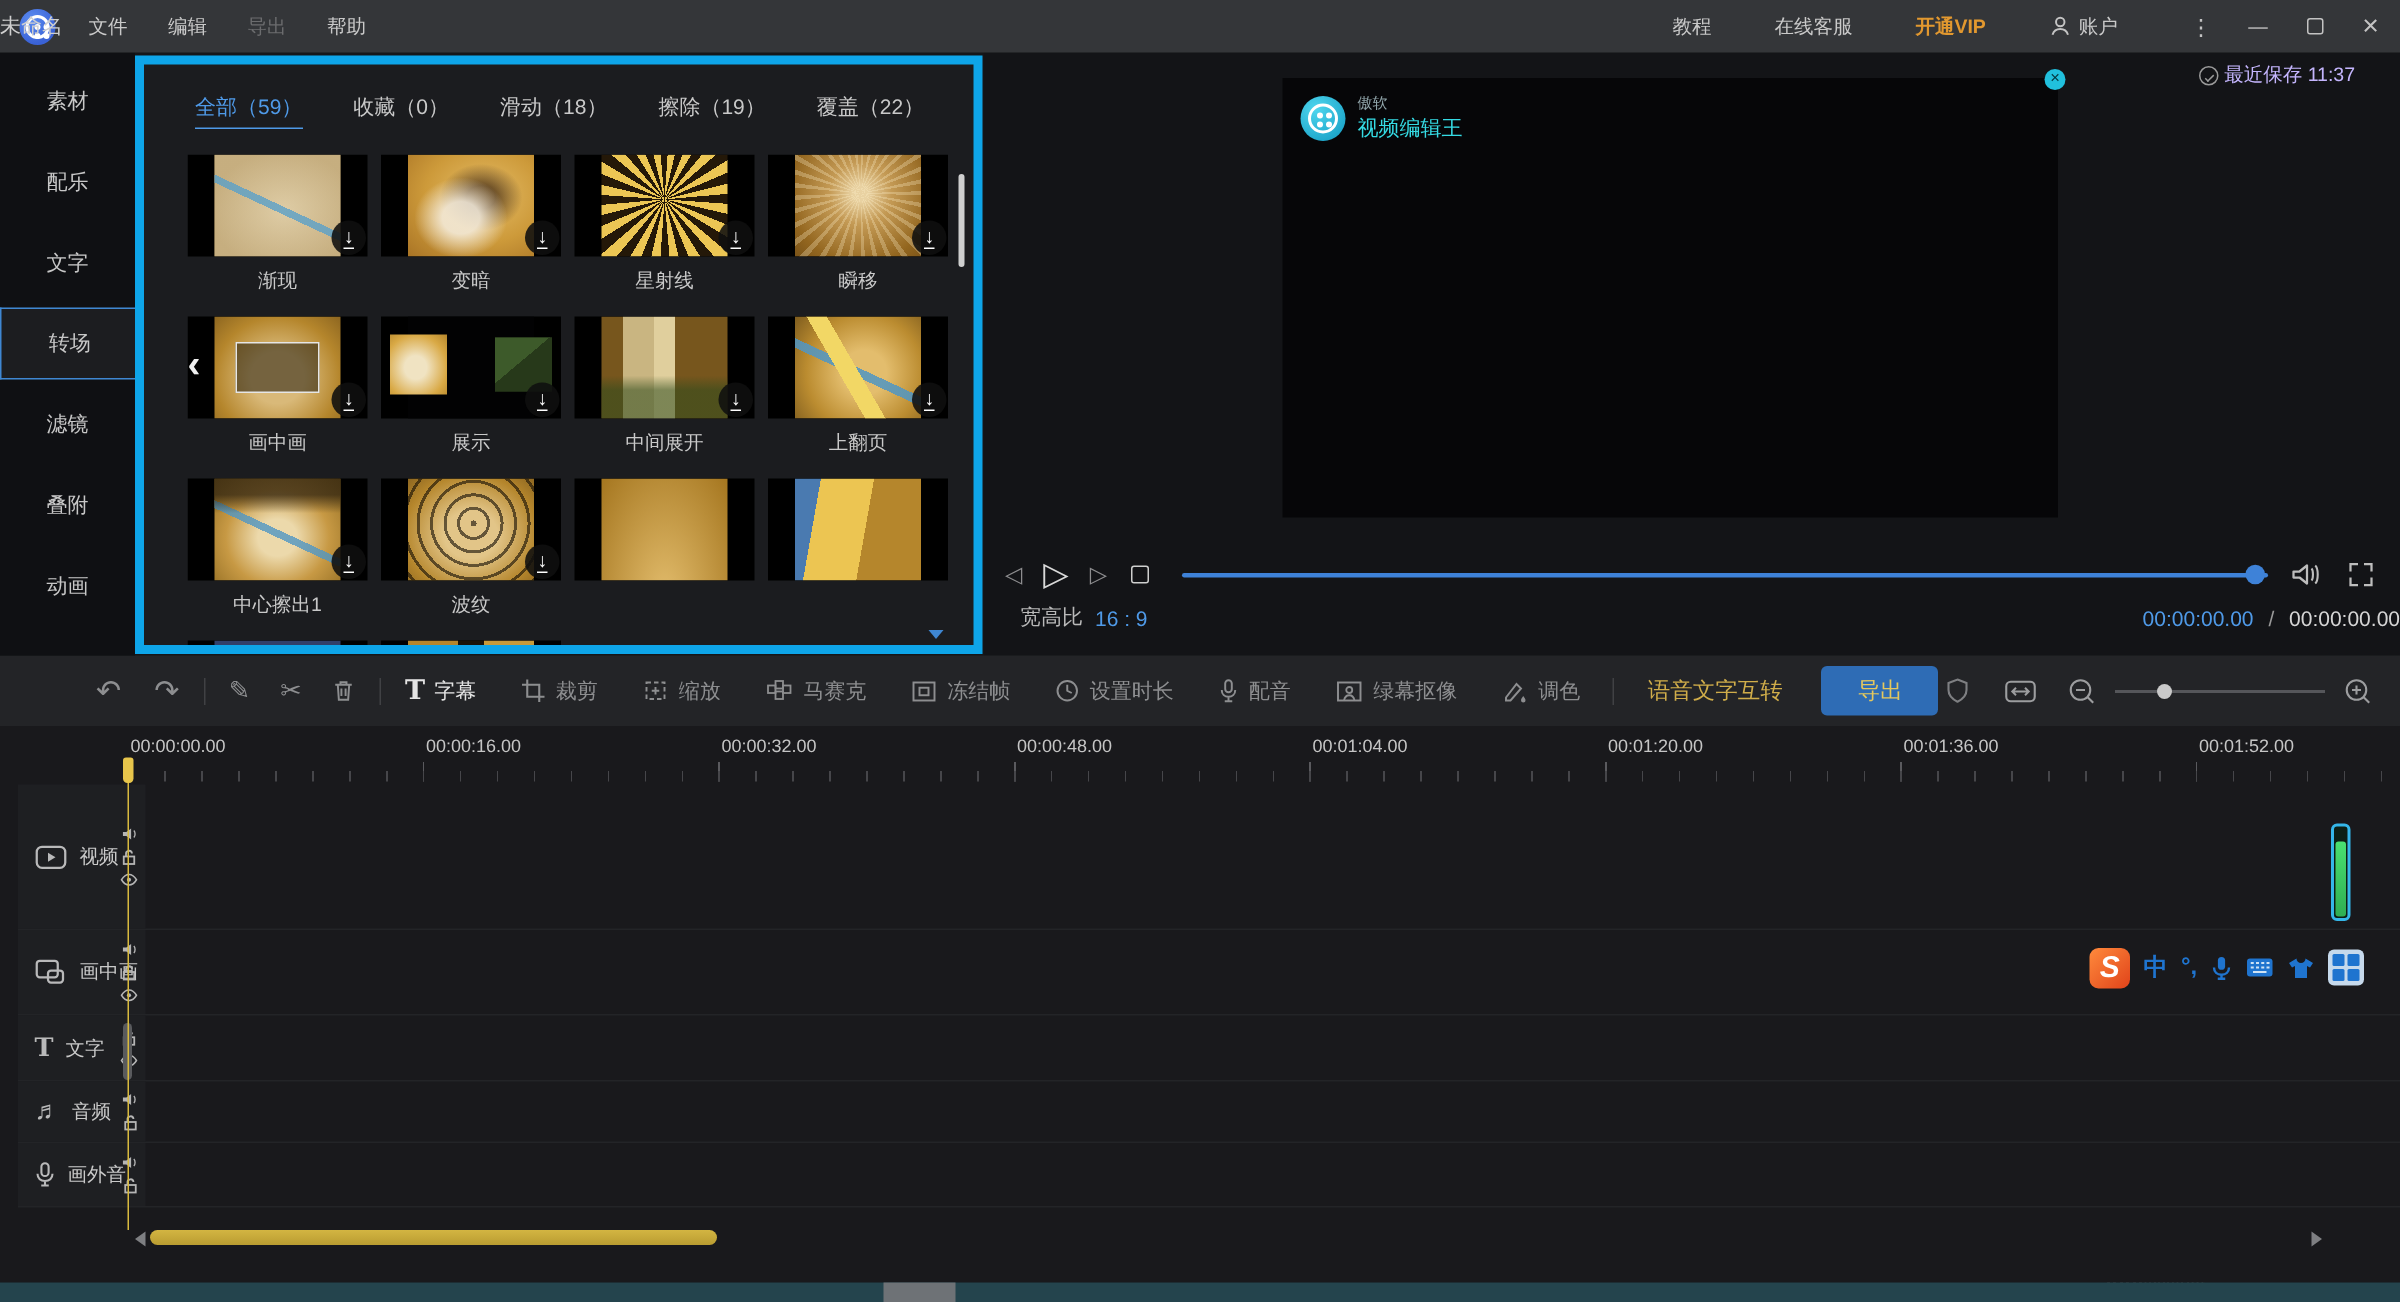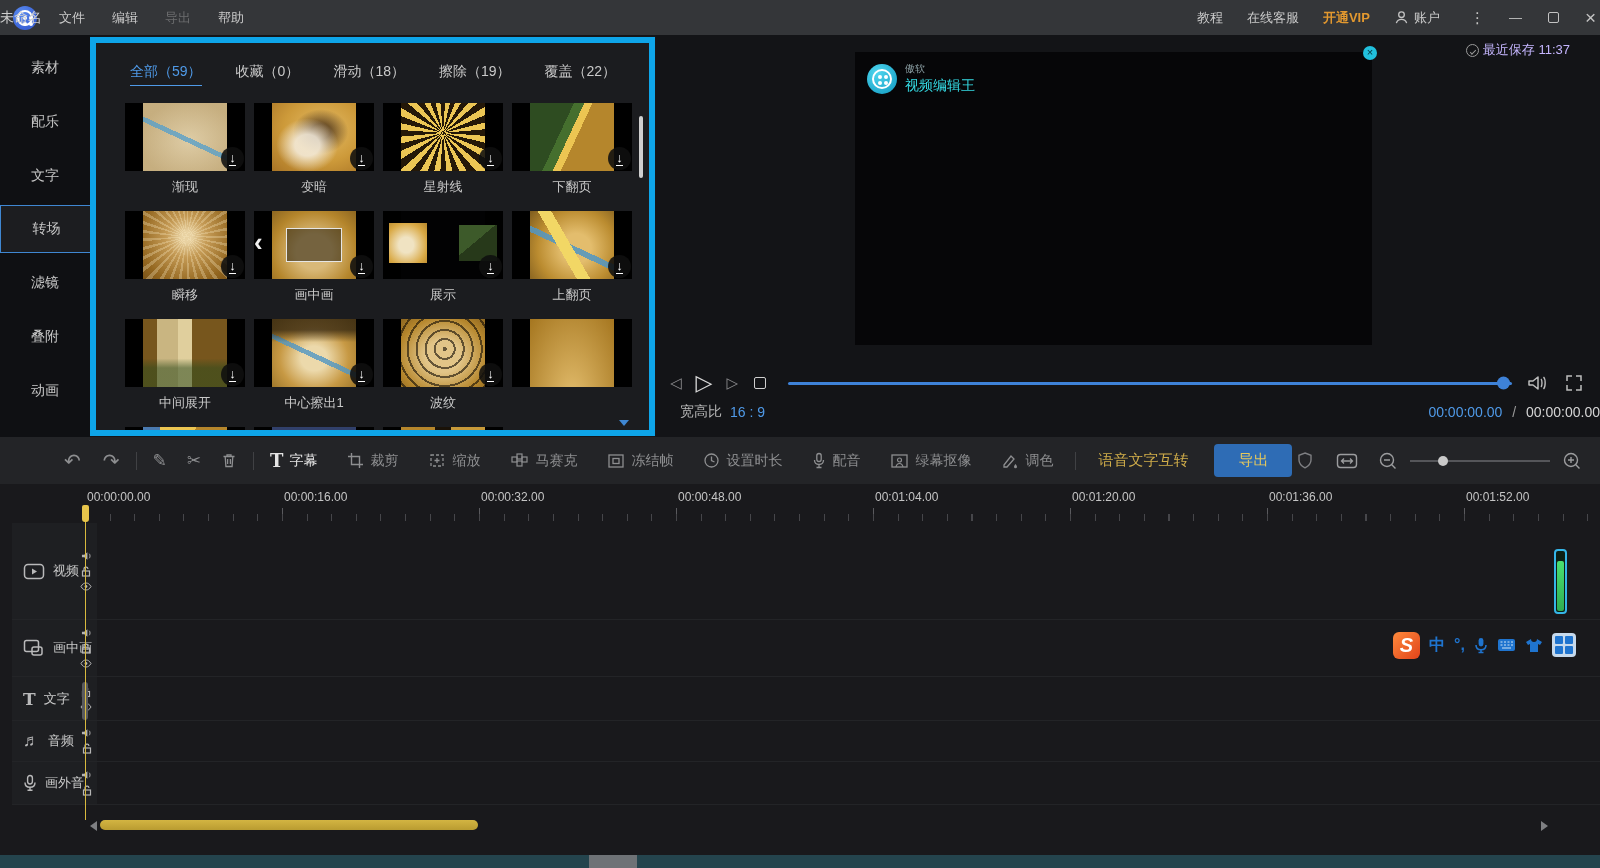--- a/index.html
+++ b/index.html
@@ -12,21 +12,21 @@
     display:flex; align-items:center; color:#c9c9c9; font-size:13px; z-index:50; }
   .app-logo { width:24px; height:24px; border-radius:50%; margin-left:13px;
     background:radial-gradient(circle at 35% 30%, #5b8cf0, #3a62d6 70%); position:relative; flex:0 0 auto; }
   .app-logo .reel { position:absolute; inset:4px; border-radius:50%; border:2px solid #fff; }
   .app-logo .reel::before { content:""; position:absolute; left:4px; top:4px; width:4px; height:4px;
     border-radius:50%; background:#fff; box-shadow:6px 0 #fff, 0 6px #fff, 6px 6px #fff; }
   .menu { margin-left:22px; display:flex; gap:27px; }
   .menu-item { cursor:default; }
   .menu-item.disabled { color:#6b6c6e; }
   .tb-title { position:absolute; left:0; right:0; text-align:left; color:#cfcfcf; font-size:14px; pointer-events:none; }
-  .tb-right { margin-left:auto; display:flex; align-items:center; gap:24px; padding-right:4px;text-align:right; }
+  .tb-right { margin-left:auto; display:flex; align-items:center; gap:42px; padding-right:14px;text-align:right; }
   .vip { color:#e2982f; font-weight:bold; }
   .account { display:flex; align-items:center; gap:5px; }
   .winbtns { display:flex; align-items:center; gap:26px; margin-left:6px; color:#c3c3c3; }
   .i-dots::before { content:"⋮"; font-size:15px; letter-spacing:-2px; }
   .i-min::before { content:"—"; font-size:13px; }
   .restore-box { display:inline-block; width:11px; height:11px; border:1.5px solid #c3c3c3; border-radius:2px; }
   .i-close::before { content:"×"; font-size:19px; }
 
   
   .sidebar { position:absolute; left:0; top:35px; width:90px; height:402px; background:#0f1013; z-index:5; }
@@ -290,28 +290,20 @@
         <div class="tname">变暗</div>
       </div>
       <div class="trans-item">
         <div class="thumb v-starburst">
           <div class="img"></div>
             <div class="overlay"></div>
           <div class="dl"></div>
         </div>
         <div class="tname">星射线</div>
       </div>
-      <div class="trans-item">
-        <div class="thumb v-pagedown">
-          <div class="img"></div>
-            <div class="overlay"></div>
-          <div class="dl"></div>
-        </div>
-        <div class="tname">下翻页</div>
-      </div>
 
       <div class="trans-item">
         <div class="thumb v-teleport">
           <div class="img"></div>
             <div class="overlay"></div>
           <div class="dl"></div>
         </div>
         <div class="tname">瞬移</div>
       </div>
       <div class="trans-item">
@@ -325,34 +317,34 @@
       <div class="trans-item">
         <div class="thumb v-showcase">
           <div class="img"></div>
             <div class="overlay"></div>
           <div class="dl"></div>
         </div>
         <div class="tname">展示</div>
       </div>
 
       <div class="trans-item">
+        <div class="thumb v-expand">
+          <div class="img"></div>
+            <div class="overlay"></div>
+          <div class="dl"></div>
+        </div>
+        <div class="tname">中间展开</div>
+      </div>
+      <div class="trans-item">
         <div class="thumb v-pageup">
           <div class="img"></div>
             <div class="overlay"></div>
           <div class="dl"></div>
         </div>
         <div class="tname">上翻页</div>
-      </div>
-      <div class="trans-item">
-        <div class="thumb v-expand">
-          <div class="img"></div>
-            <div class="overlay"></div>
-          <div class="dl"></div>
-        </div>
-        <div class="tname">中间展开</div>
       </div>
       <div class="trans-item">
         <div class="thumb v-centerwipe">
           <div class="img"></div>
             <div class="overlay"></div>
           <div class="dl"></div>
         </div>
         <div class="tname">中心擦出1</div>
       </div>
       <div class="trans-item">

